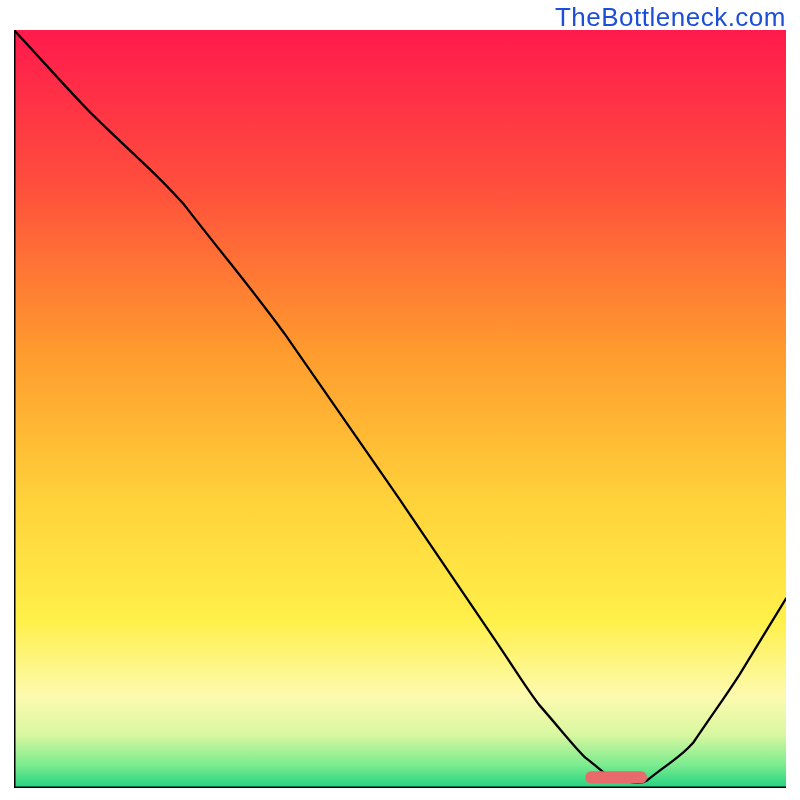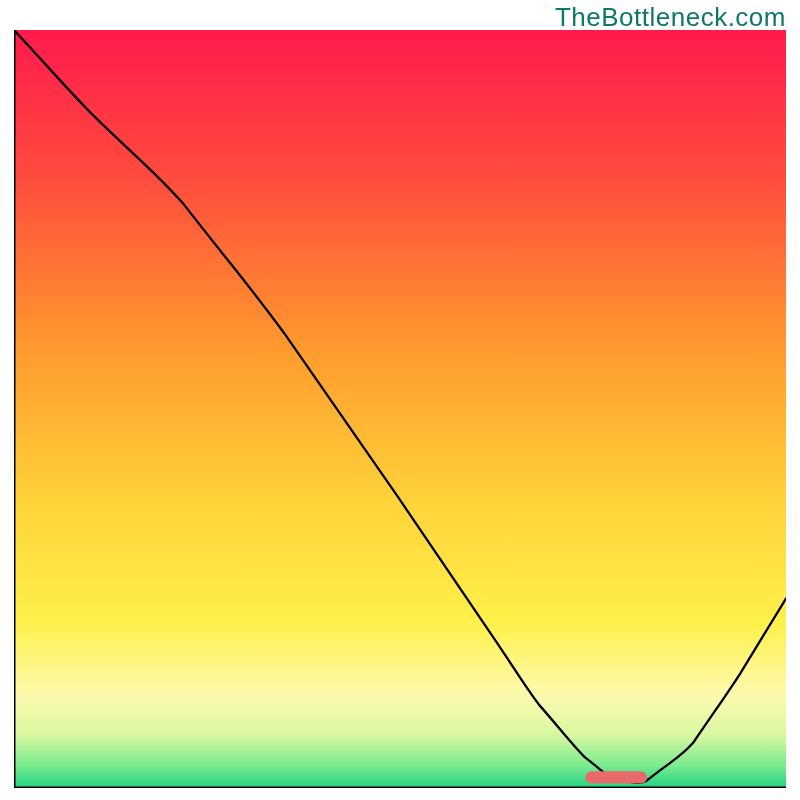--- a/index.html
+++ b/index.html
@@ -15,21 +15,21 @@
     position: relative;
     width: 800px;
     height: 800px;
   }
   .watermark {
     position: absolute;
     top: 2px;
     right: 14px;
     font-size: 26px;
     font-weight: 500;
-    color: #0f766e;
+    color: #1d4ed8;
     letter-spacing: 0.5px;
     z-index: 5;
     user-select: none;
   }
   .plot-wrap {
     position: absolute;
     left: 14px;
     top: 30px;
     width: 772px;
     height: 758px;

